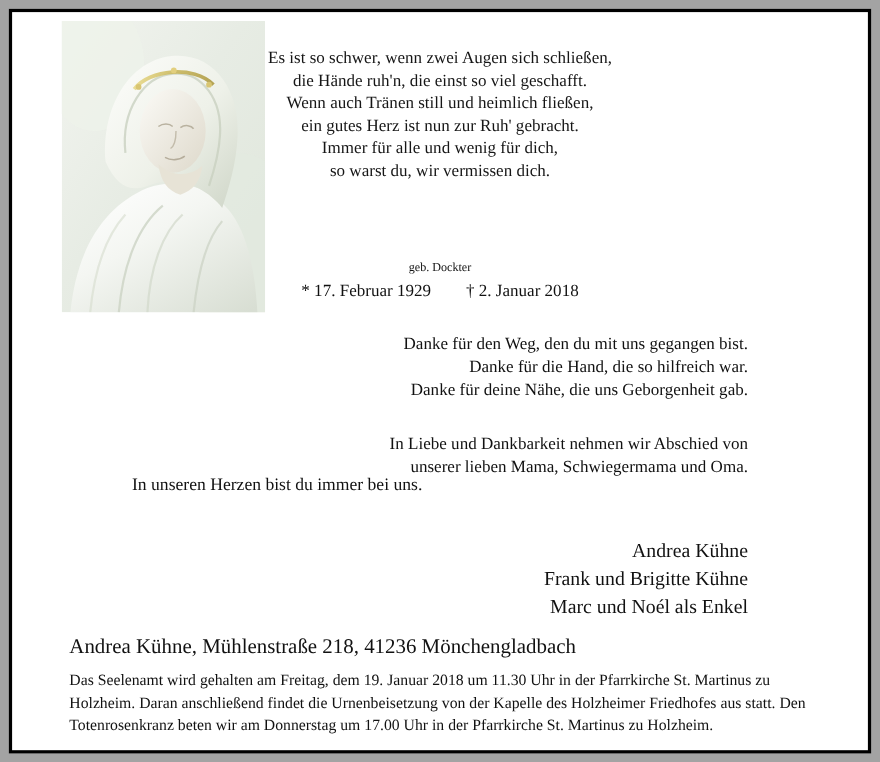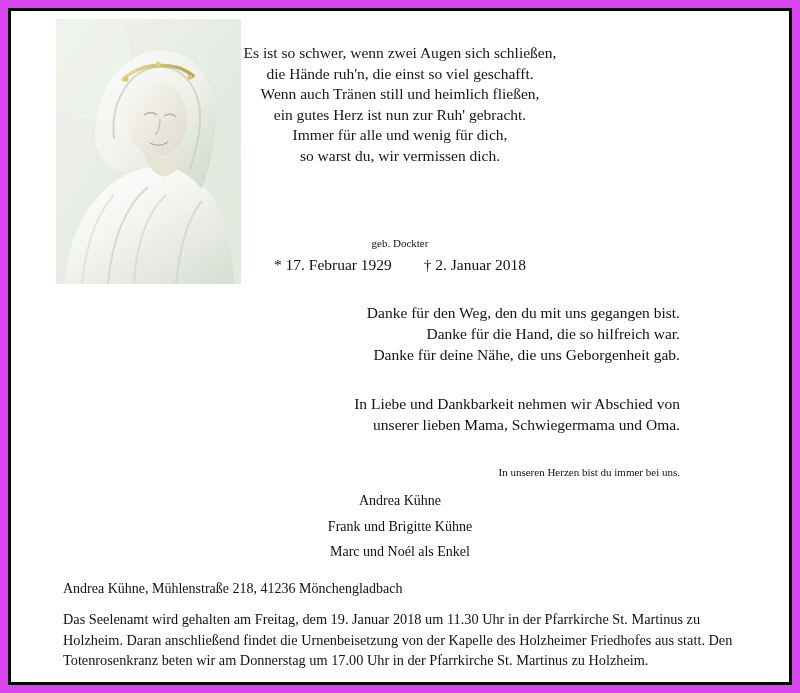--- a/index.html
+++ b/index.html
@@ -11,21 +11,21 @@
     width: 800px;
     height: 693px;
     font-family: "Liberation Serif", serif;
     color: #111111;
   }
   .page {
     position: relative;
     width: 800px;
     height: 693px;
     box-sizing: border-box;
-    background: #d946ef;
+    background: #a3a3a3;
   }
   .outer-frame {
     position: absolute;
     left: 8px;
     top: 8px;
     right: 8px;
     bottom: 8px;
     border: 3px solid #000000;
     box-sizing: border-box;
     background: #ffffff;
@@ -119,43 +119,43 @@
     text-align: right;
     font-size: 15.5px;
     line-height: 21px;
   }
   .farewell div { white-space: nowrap; }
 
   .hearts {
     position: absolute;
     left: 50%;
     transform: translateX(-50%);
-    top: 451px;
+    top: 419px;
+    width: 560px;
+    text-align: left;
+    font-size: 16px;
+    line-height: 21px;
+  }
+
+  .mourners {
+    position: absolute;
+    left: 50%;
+    transform: translateX(-50%);
+    top: 477px;
     width: 560px;
     text-align: right;
-    font-size: 11px;
-    line-height: 21px;
-  }
-
-  .mourners {
-    position: absolute;
-    left: 50%;
-    transform: translateX(-50%);
-    top: 477px;
-    width: 560px;
-    text-align: center;
-    font-size: 14px;
+    font-size: 18px;
     line-height: 25.5px;
   }
 
   .address {
     position: absolute;
     left: 52px;
     top: 567px;
-    font-size: 14px;
+    font-size: 19px;
     line-height: 22px;
   }
 
   .service {
     position: absolute;
     left: 52px;
     right: 52px;
     top: 598px;
     font-size: 14.3px;
     line-height: 20.5px;

